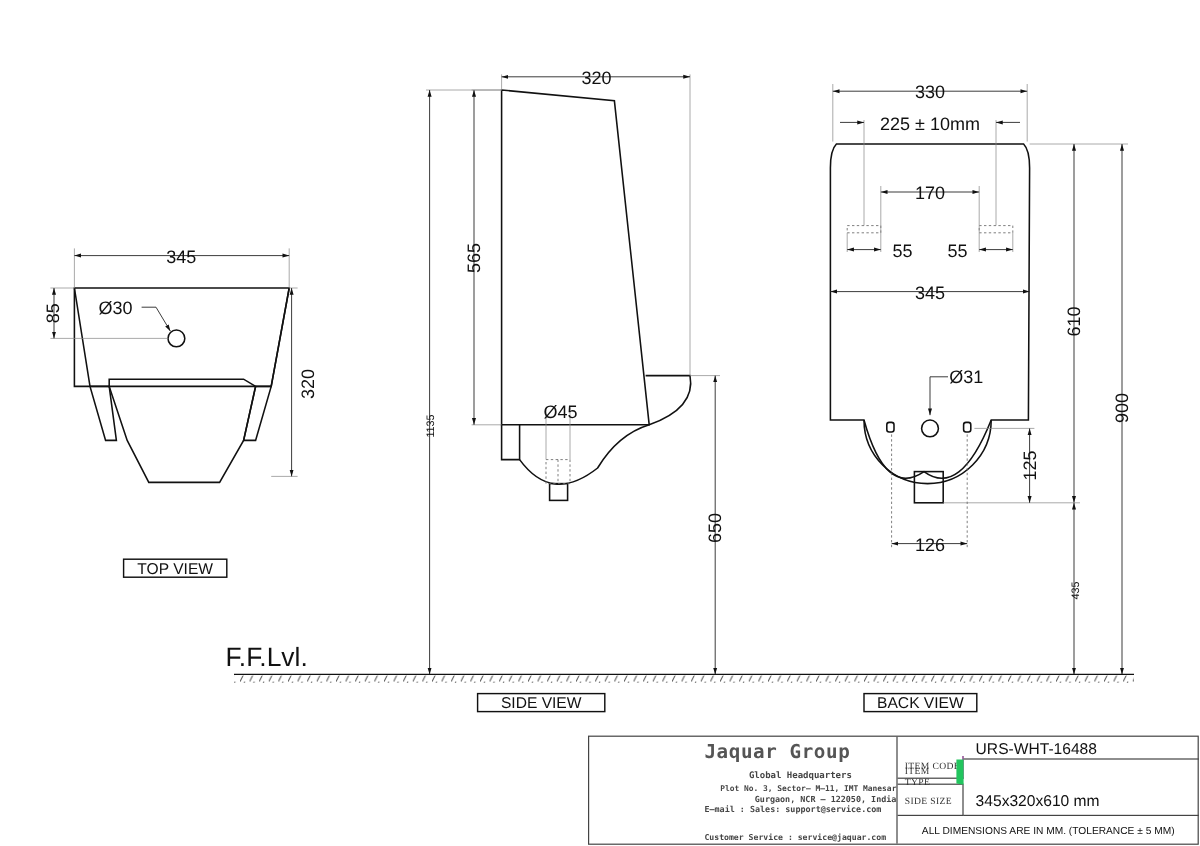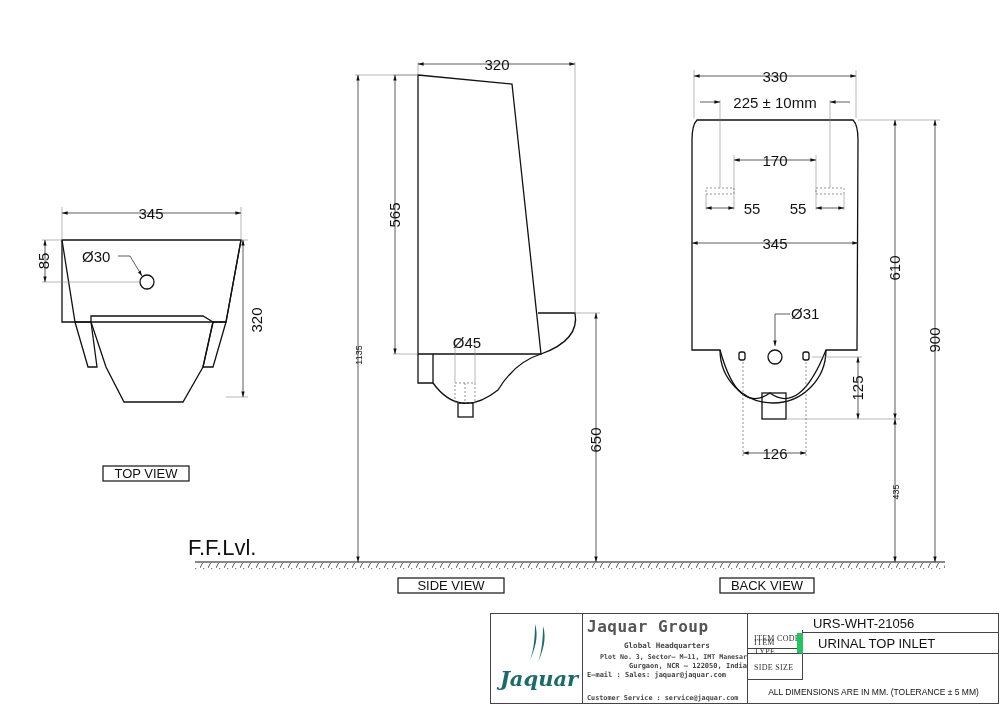--- a/index.html
+++ b/index.html
@@ -159,38 +159,31 @@
   <path class="dim" d="M790,314 L775,314 L775,346" marker-end="url(#ar)"></path>
   <text class="t" font-size="15" text-anchor="middle" transform="translate(863,388) rotate(-90)">125</text>
   <text class="t" x="775" y="459" font-size="15" text-anchor="middle">126</text>
   <text class="t" font-size="9" text-anchor="middle" transform="translate(899,492) rotate(-90)">435</text>
   <text class="t" x="767" y="590" font-size="13" text-anchor="middle">BACK VIEW</text>
 
   <text class="t" x="188" y="555" font-size="22">F.F.Lvl.</text>
 </svg>
 
 <div class="tb" style="left:490px;top:613px;width:509px;height:91px;">
-  <div class="cell" style="left:0;top:0;width:92px;height:89px;border-right:1px solid #444;">
-    <svg width="92" height="89" viewBox="0 0 92 89" style="position:absolute;left:0;top:0;">
-      <path d="M44,10 C48,22 44,36 38,48 C42,40 44,26 44,10 Z" fill="#1a6b6b"></path>
-      <path d="M52,12 C56,24 52,38 46,50 C50,42 52,28 52,12 Z" fill="#1a6b6b"></path>
-    </svg>
-    <div style="position:absolute;left:8px;top:52px;width:80px;text-align:center;font-family:'DejaVu Serif',serif;font-style:italic;font-weight:bold;font-size:21px;color:#1a6b6b;">Jaquar</div>
-  </div>
   <div class="cell" style="left:92px;top:0;width:165px;height:89px;border-right:1px solid #444;padding:3px 0 0 4px;font-weight:bold;">
     <div class="mono" style="font-size:16px;color:#555;letter-spacing:0.5px;">Jaquar Group</div>
     <div class="mono" style="font-size:7.5px;color:#444;margin-top:5px;text-align:center;">Global Headquarters</div>
     <div class="mono" style="font-size:6.6px;color:#444;margin-top:3px;text-align:right;">Plot No. 3, Sector– M–11, IMT Manesar</div>
     <div class="mono" style="font-size:7px;color:#444;margin-top:1px;text-align:right;">Gurgaon, NCR – 122050, India</div>
-    <div class="mono" style="font-size:7px;color:#444;margin-top:1px;">E–mail : Sales: jaquar@jaquar.com</div>
+    <div class="mono" style="font-size:7px;color:#444;margin-top:1px;">E–mail : Sales: support@service.com</div>
     <div class="mono" style="font-size:6.8px;color:#444;margin-top:15px;">Customer Service : service@jaquar.com</div>
   </div>
 
   <div class="cell lbl" style="left:257px;top:16px;width:55px;height:19px;border-right:1px solid #701a75;border-bottom:1px solid #444;padding:4px 0 0 6px;">ITEM CODE</div>
-  <div class="cell" style="left:312px;top:0;width:196px;height:19px;border-bottom:1px solid #444;padding:2px 0 0 10px;font-size:13px;">URS-WHT-21056</div>
+  <div class="cell" style="left:312px;top:0;width:196px;height:19px;border-bottom:1px solid #444;padding:2px 0 0 10px;font-size:13px;">URS-WHT-16488</div>
 
   <div class="cell lbl" style="left:257px;top:19px;width:55px;height:21px;border-right:6px solid #22c55e;border-bottom:1px solid #444;padding:5px 0 0 6px;">ITEM TYPE</div>
-  <div class="cell" style="left:312px;top:19px;width:196px;height:21px;border-bottom:1px solid #444;padding:3px 0 0 15px;font-size:13px;">URINAL TOP INLET</div>
 
   <div class="cell lbl" style="left:257px;top:40px;width:55px;height:26px;border-right:1px solid #444;border-bottom:1px solid #444;padding:9px 0 0 6px;">SIDE SIZE</div>
+  <div class="cell" style="left:312px;top:40px;width:196px;height:26px;border-bottom:1px solid #444;padding:6px 0 0 10px;font-size:13px;">345x320x610 mm</div>
 
   <div class="cell" style="left:257px;top:66px;width:251px;height:23px;padding-top:7px;text-align:center;font-size:8.5px;">ALL DIMENSIONS ARE IN MM. (TOLERANCE ± 5 MM)</div>
 </div>
 
 </body></html>

